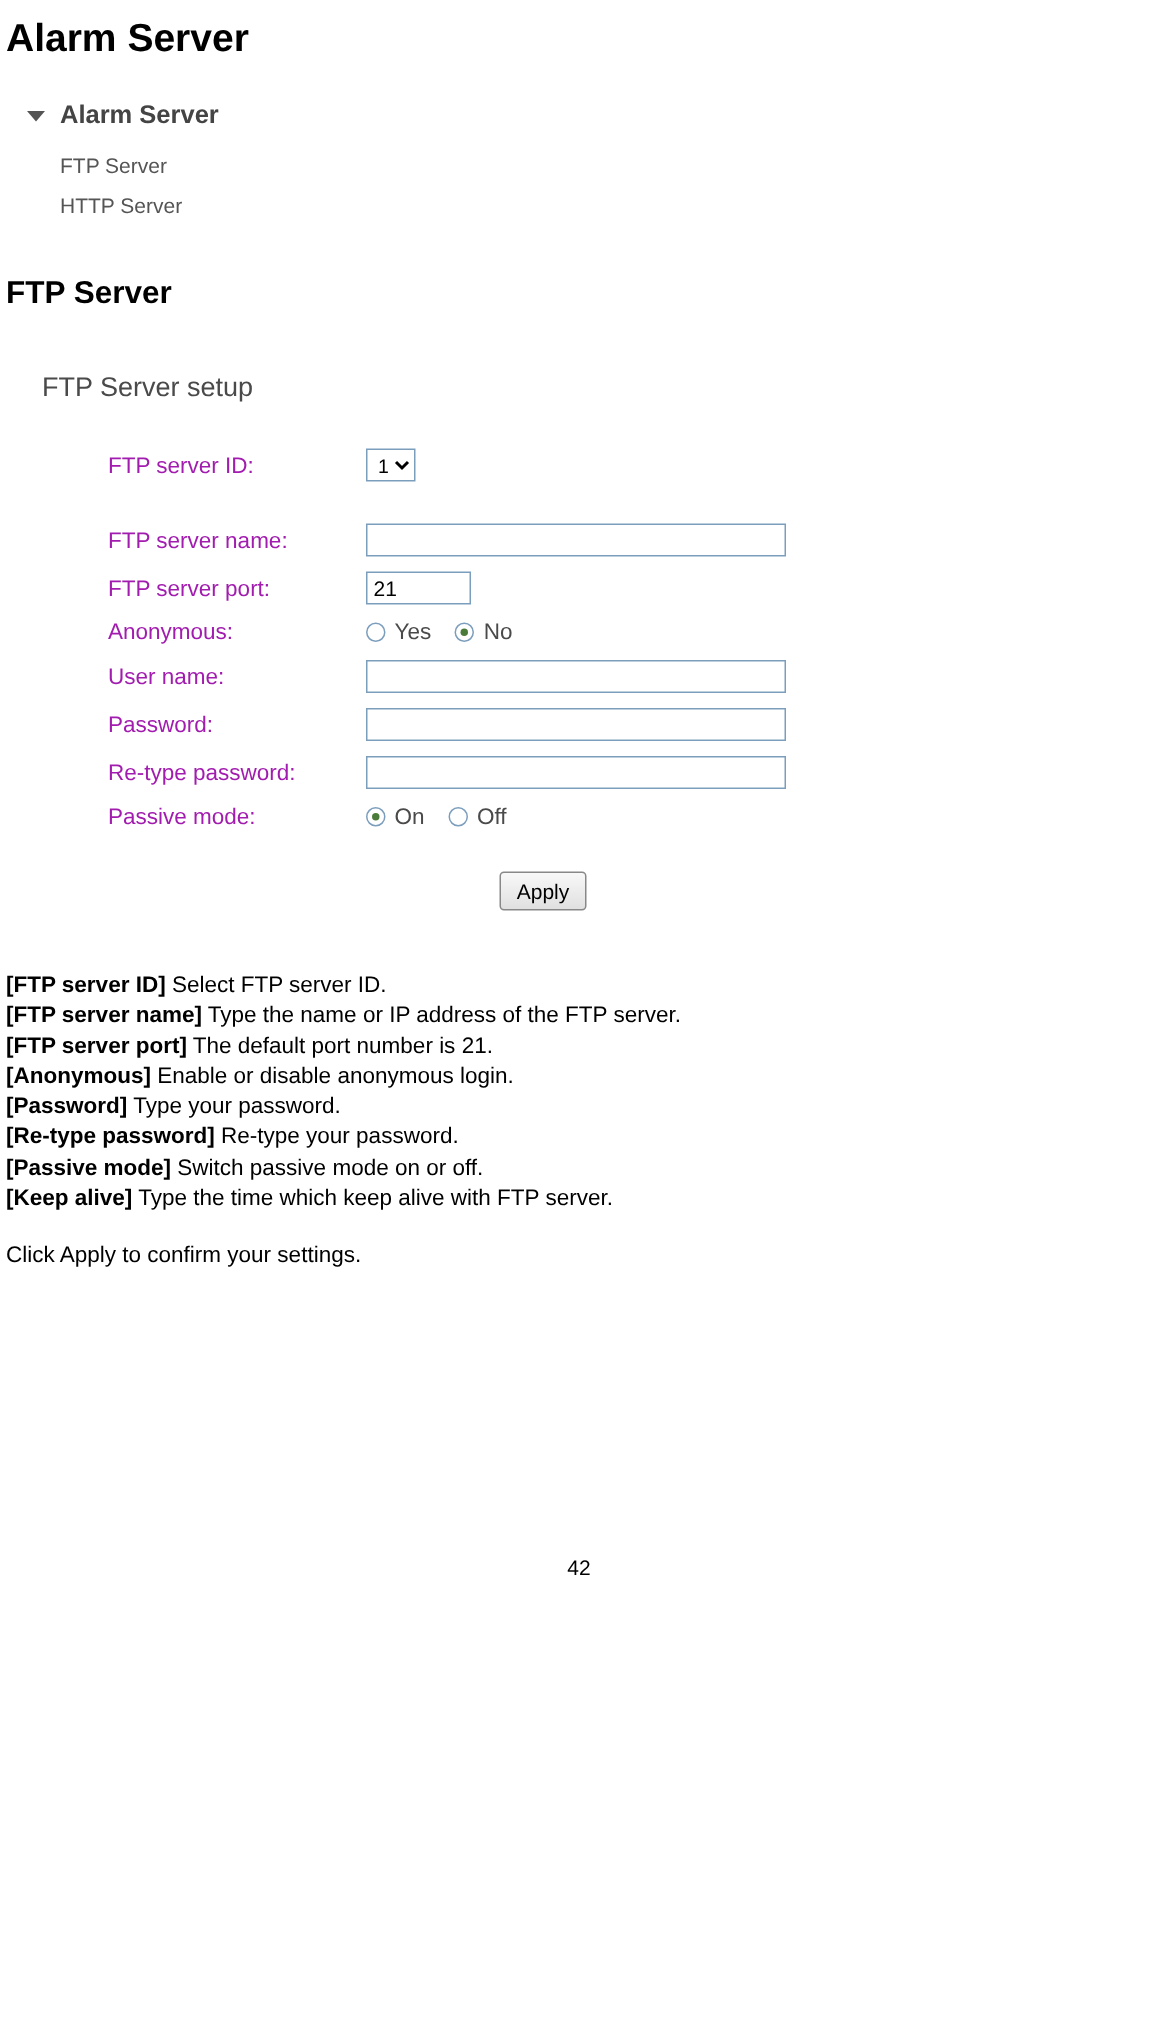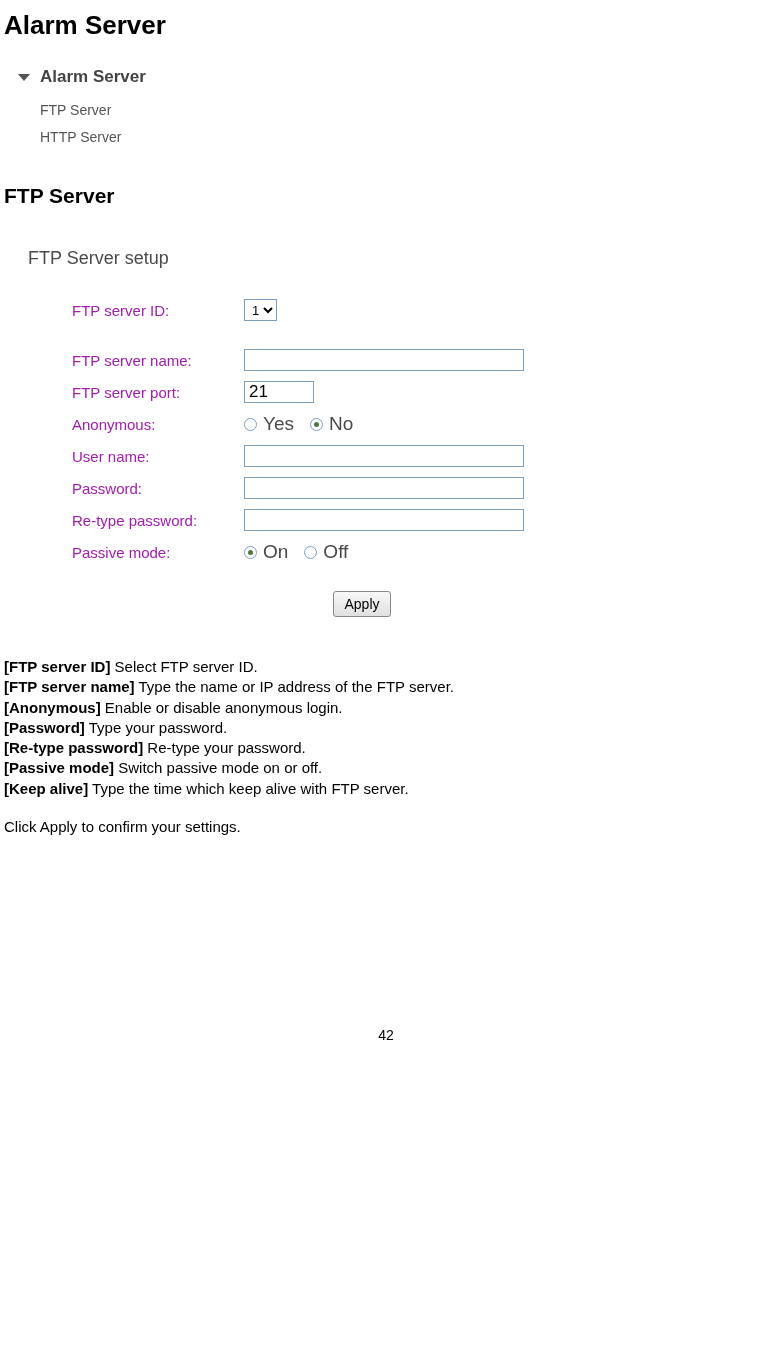--- a/index.html
+++ b/index.html
@@ -88,21 +88,21 @@
       border: 1px solid #7c9ebd;
       background: #fff;
       padding-left: 3px;
       font-size: 13px;
     }
     select.small::after { content: ''; }
     input[type="text"] {
       height: 22px;
       border: 1px solid #7c9ebd;
       padding: 2px 4px;
-      font-size: 17px;
+      font-size: 14px;
     }
     input.wide { width: 280px; }
     input.narrow { width: 70px; }
     .radio {
       width: 13px;
       height: 13px;
       border: 1px solid #7c9ebd;
       border-radius: 50%;
       display: inline-flex;
       align-items: center;
@@ -110,21 +110,21 @@
       background: #fff;
     }
     .radio.checked::after {
       content: '';
       width: 5px;
       height: 5px;
       border-radius: 50%;
       background: #4b7b3a;
     }
     .radio-label {
-      font-size: 19px;
+      font-size: 15px;
       margin-right: 10px;
     }
     .keep-suffix {
       font-size: 15px;
       margin-left: 4px;
     }
     .button-row {
       margin-top: 28px;
       text-align: center;
       padding-right: 120px;
@@ -246,20 +246,21 @@
     <div class="button-row">
       <button class="apply">Apply</button>
     </div>
 
   </div>
 </div>
 
 <div class="desc-block">
   <div class="desc-row"><span class="k">[FTP server ID]</span><span> Select FTP server ID.</span></div>
   <div class="desc-row"><span class="k">[FTP server name]</span><span> Type the name or IP address of the FTP server.</span></div>
+  <div class="desc-row"><span class="k">[FTP server port]</span><span> The default port number is 21.</span></div>
   <div class="desc-row"><span class="k">[Anonymous]</span><span> Enable or disable anonymous login.</span></div>
   <div class="desc-row"><span class="k">[Password]</span><span> Type your password.</span></div>
   <div class="desc-row"><span class="k">[Re-type password]</span><span> Re-type your password.</span></div>
   <div class="desc-row"><span class="k">[Passive mode]</span><span> Switch passive mode on or off.</span></div>
   <div class="desc-row"><span class="k">[Keep alive]</span><span> Type the time which keep alive with FTP server.</span></div>
 
   <div class="click-line">
     <span>Click </span><span class="k">Apply</span><span> to confirm your settings.</span>
   </div>
 </div>

